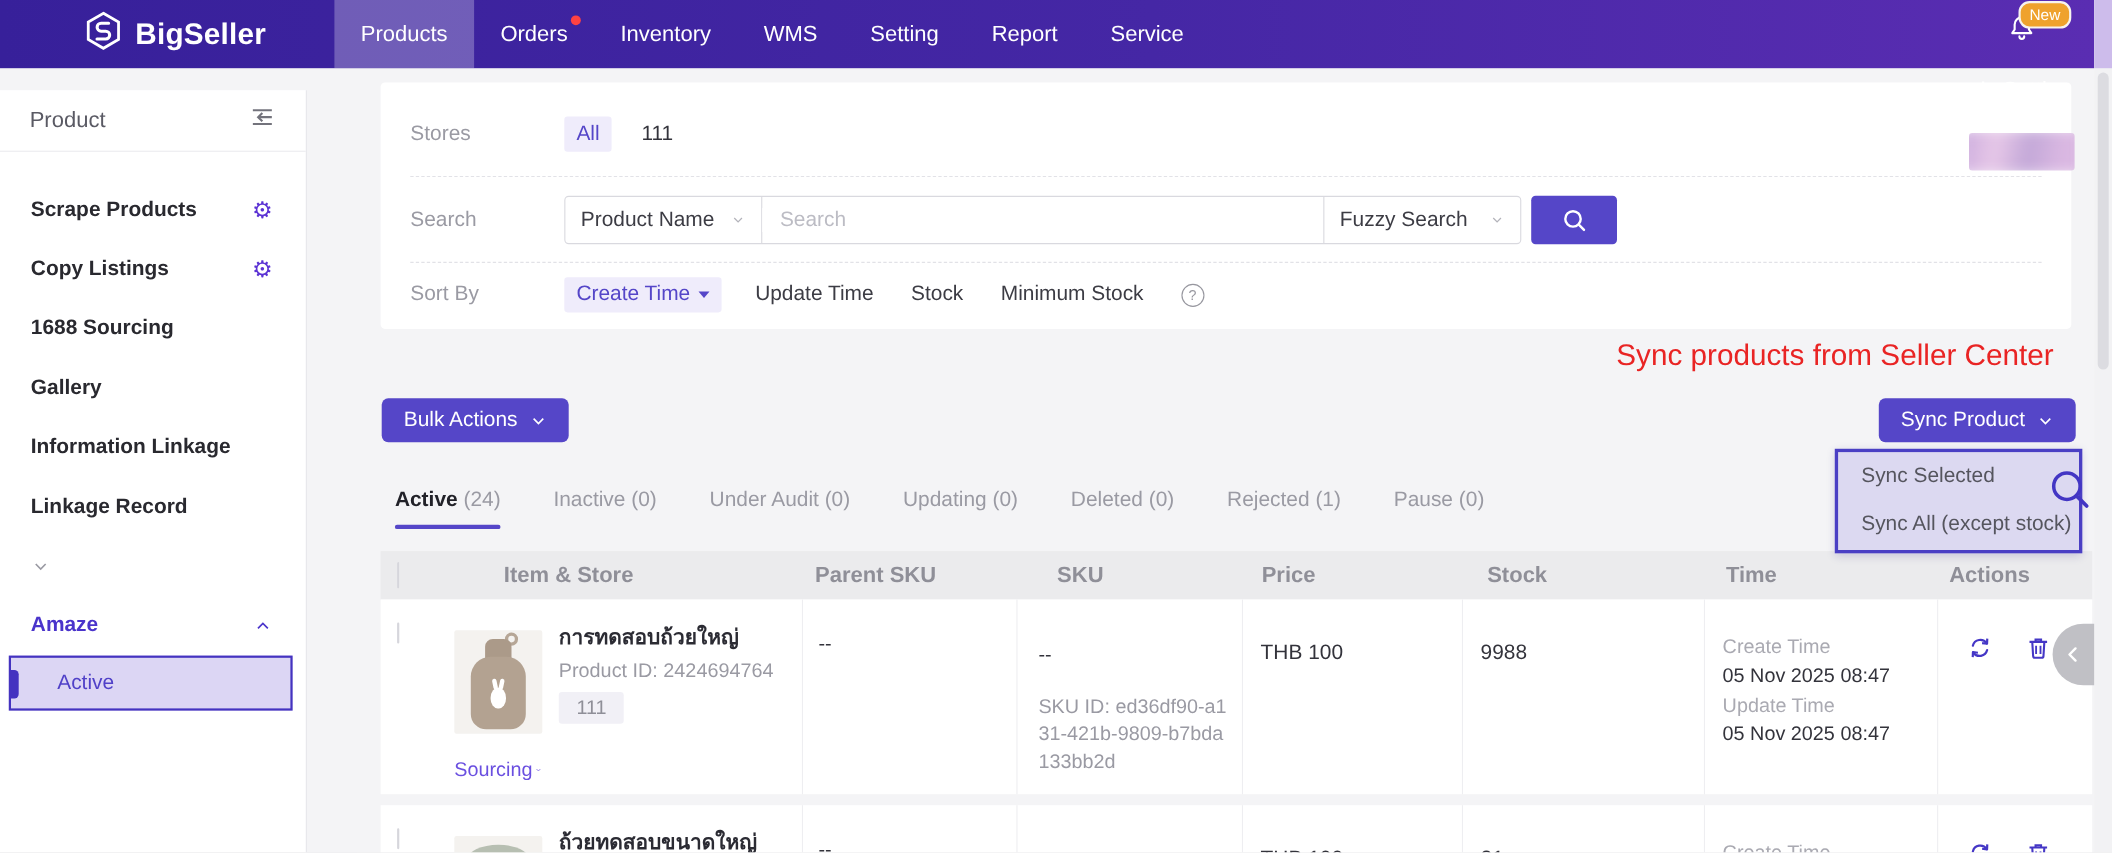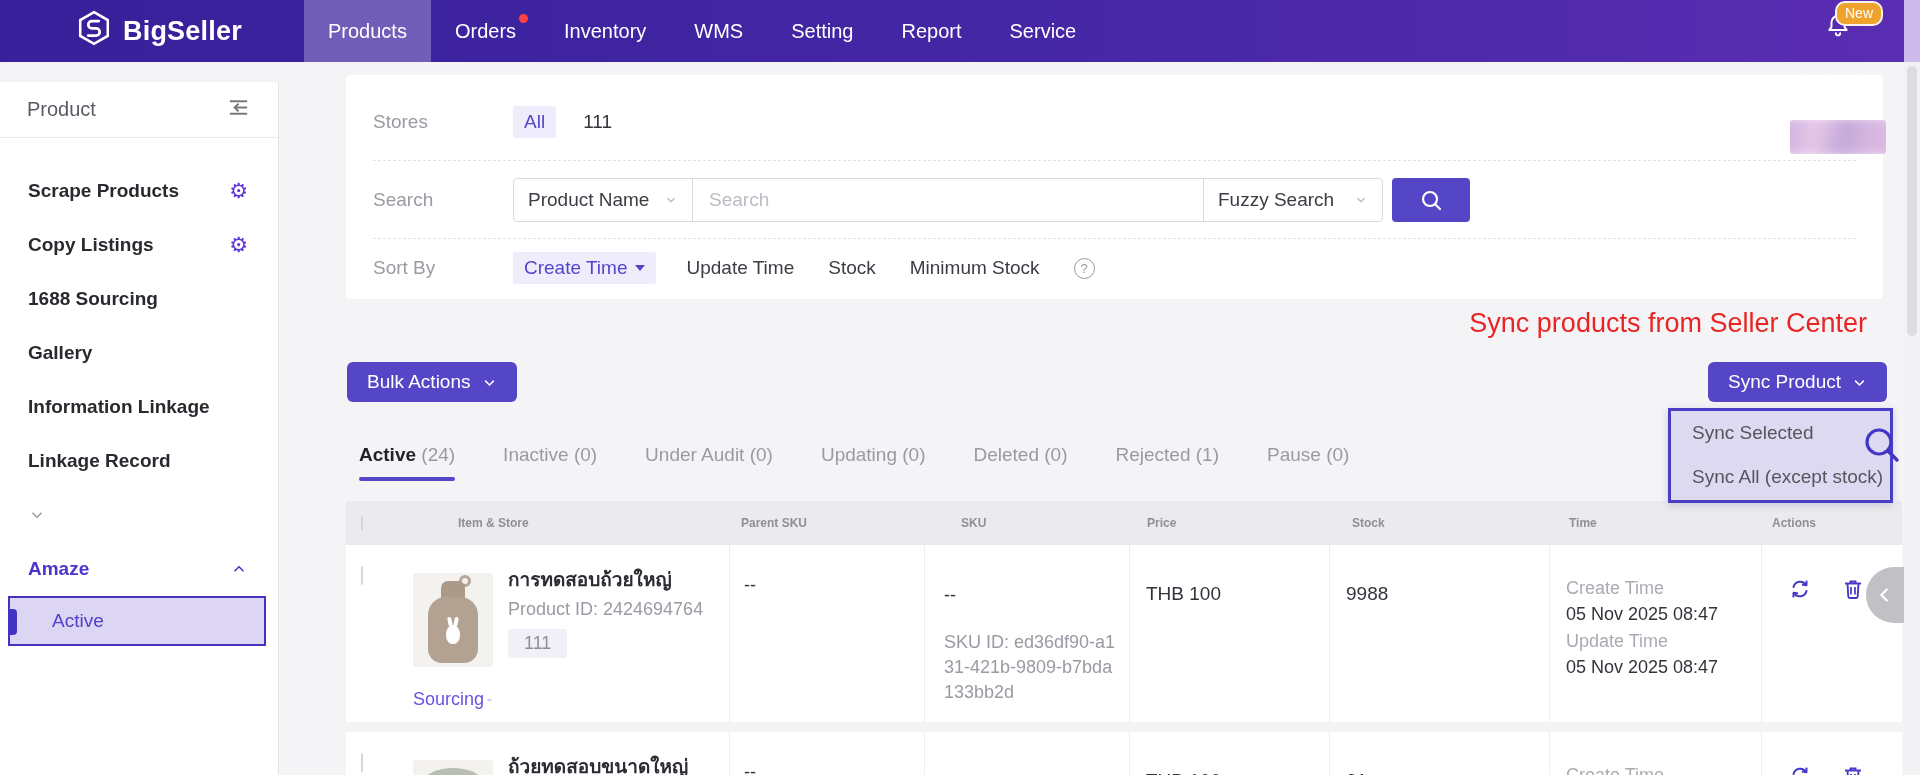--- a/index.html
+++ b/index.html
@@ -70,21 +70,21 @@
   .btn-bulk { position:absolute; left:22px; top:300px; }
   .btn-sync { position:absolute; right:17px; top:300px; }
 
   .tabs { position:absolute; left:34px; top:378px; display:flex; gap:48px; font-size:19px; }
   .tab { position:relative; color:#9a9aa3; cursor:pointer; padding-bottom:2px; line-height:30px; }
   .tab.active .lbl { color:#222229; font-weight:700; }
   .tab.active::after { content:""; position:absolute; left:0; right:0; bottom:-9px; height:4px; border-radius:2px; background:#5546c8; }
 
   
   .table { position:absolute; left:21px; top:439px; width:1556px; }
-  .thead { display:flex; height:44px; background:#ebebed; align-items:center; color:#8f8f98; font-size:12px; font-weight:700; }
+  .thead { display:flex; height:44px; background:#ebebed; align-items:center; color:#8f8f98; font-size:20px; font-weight:700; }
   .trow { display:flex; background:#fff; min-height:177px; }
   .trow + .trow { margin-top:10px; min-height:200px; }
   .c0{width:56px;} .c1{width:328px;} .c2{width:195px;} .c3{width:205px;}
   .c4{width:200px;} .c5{width:220px;} .c6{width:212px;} .c7{width:140px;}
   .h1{padding-left:56px;} .h2{padding-left:11px;} .h3{padding-left:36px;} .h4{padding-left:17px;}
   .h5{padding-left:22px;} .h6{padding-left:19px;} .h7{padding-left:10px;}
   .trow .c1,.trow .c2,.trow .c3,.trow .c4,.trow .c5,.trow .c6 { border-right:1px solid #eeeef1; }
   .cb-cell { padding:22px 0 0 15px; }
   .checkbox { width:20px; height:20px; border:1.6px solid #d6d6dc; border-radius:4px; background:#fff; cursor:pointer; }
   .cell-item { display:flex; padding:22px 10px 0 11px; }

